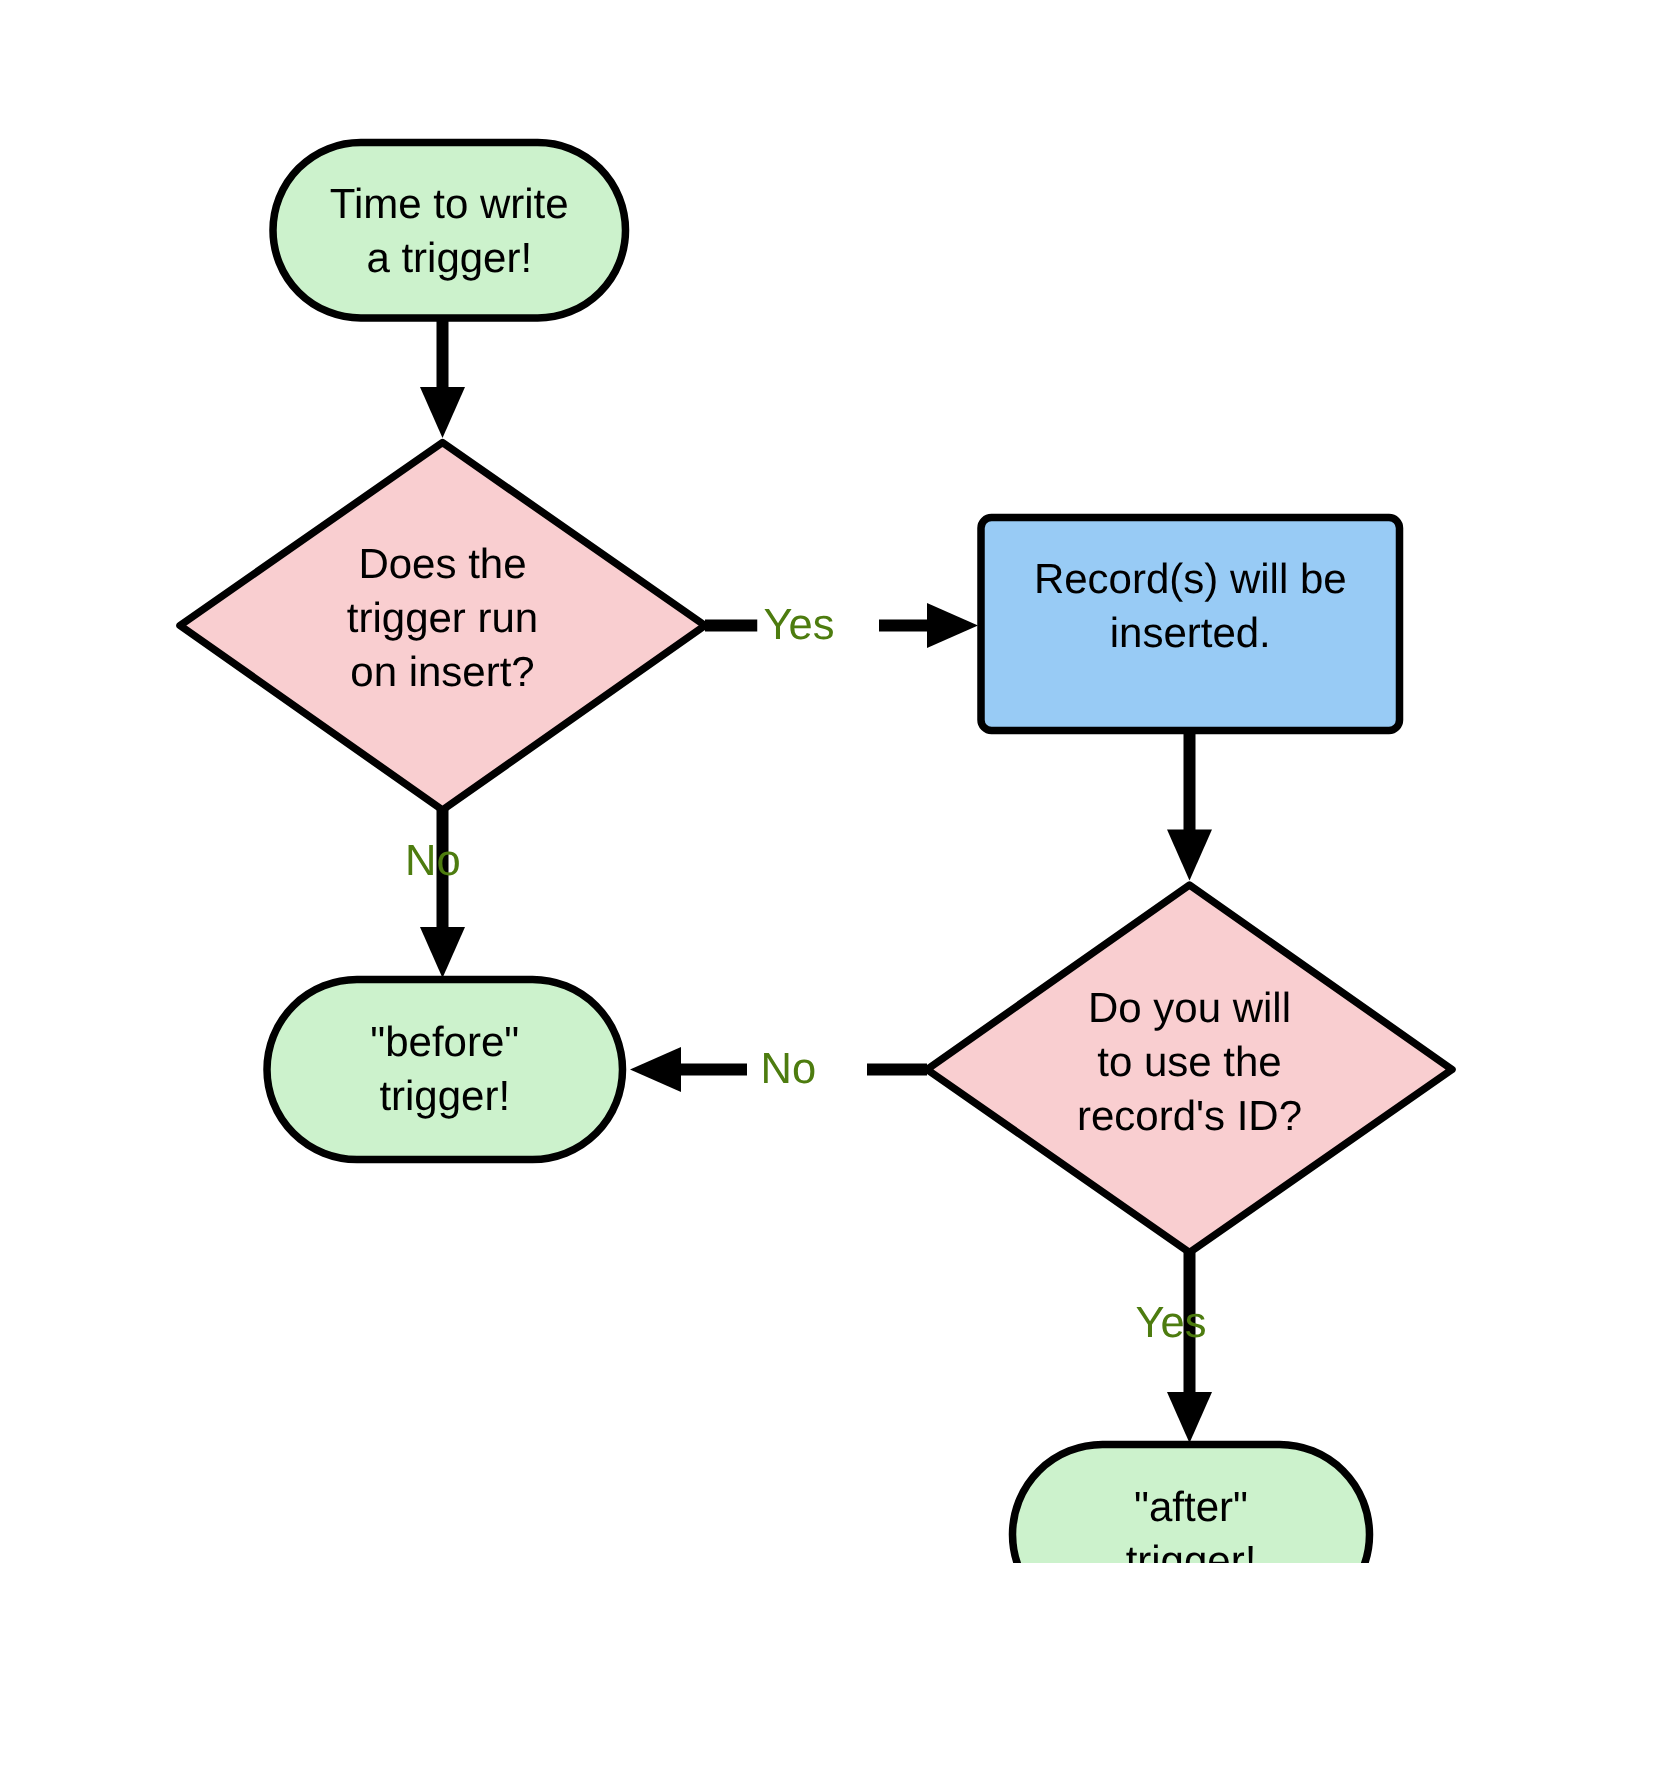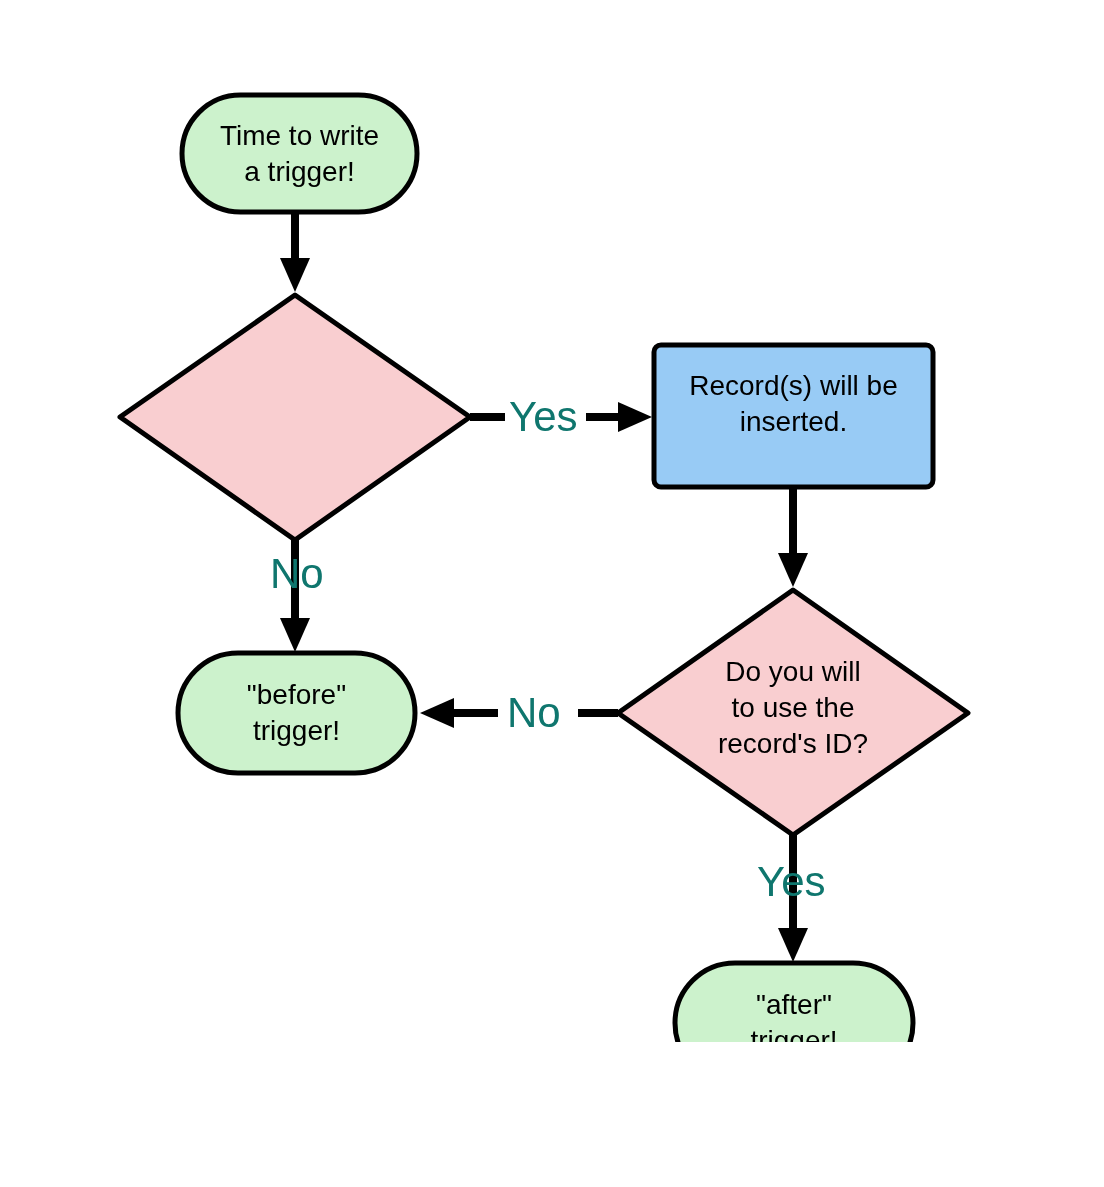--- a/index.html
+++ b/index.html
@@ -44,23 +44,23 @@
     text-align: center;
     color: #000000;
     font-family: "Liberation Sans", sans-serif;
     font-size: 28px;
     line-height: 36px;
     white-space: pre-line;
     pointer-events: none;
   }
   .edge-label {
     position: absolute;
-    color: #0f766e;
+    color: #4d7c0f;
     font-family: "Liberation Sans", sans-serif;
-    font-size: 42px;
+    font-size: 29px;
     line-height: 34px;
     white-space: nowrap;
     pointer-events: none;
   }
   .edge-label.boxed {
     background: #ffffff;
     padding: 0 4px;
   }
 </style>
 </head>
@@ -111,20 +111,23 @@
     <polygon class="node-shape" points="793,590 968,713 793,835 618,713" fill="#f9ced0"></polygon>
 
     <rect class="node-shape" x="178" y="653" width="237" height="120" rx="60" ry="60" fill="#ccf2cc"></rect>
 
     <rect class="node-shape" x="675" y="963" width="238" height="120" rx="60" ry="60" fill="#ccf2cc"></rect>
   </svg>
 
   <div class="node-label" style="left:182px; top:118px; width:235px;">Time to write
 a trigger!</div>
 
+  <div class="node-label" style="left:155px; top:358px; width:280px;">Does the
+trigger run
+on insert?</div>
 
   <div class="node-label" style="left:654px; top:368px; width:279px;">Record(s) will be
 inserted.</div>
 
   <div class="node-label" style="left:653px; top:654px; width:280px;">Do you will
 to use the
 record's ID?</div>
 
   <div class="node-label" style="left:178px; top:677px; width:237px;">"before"
 trigger!</div>

